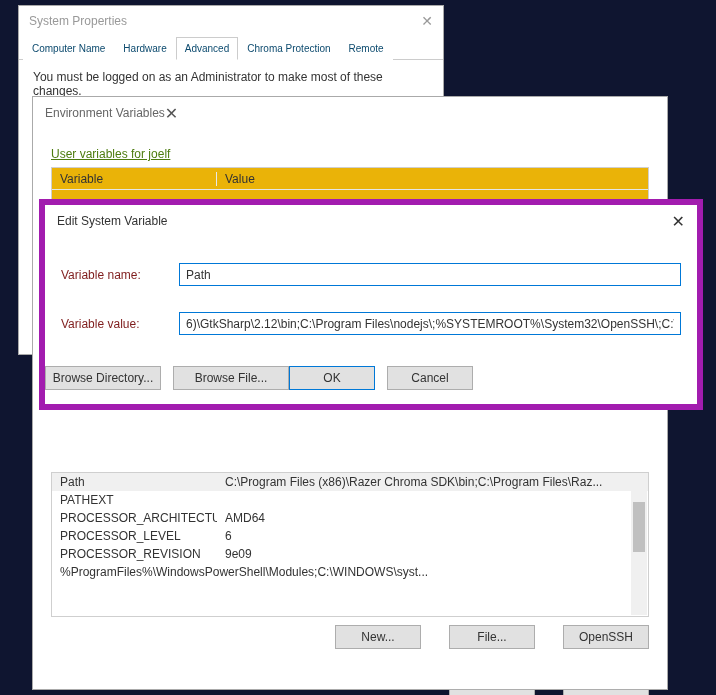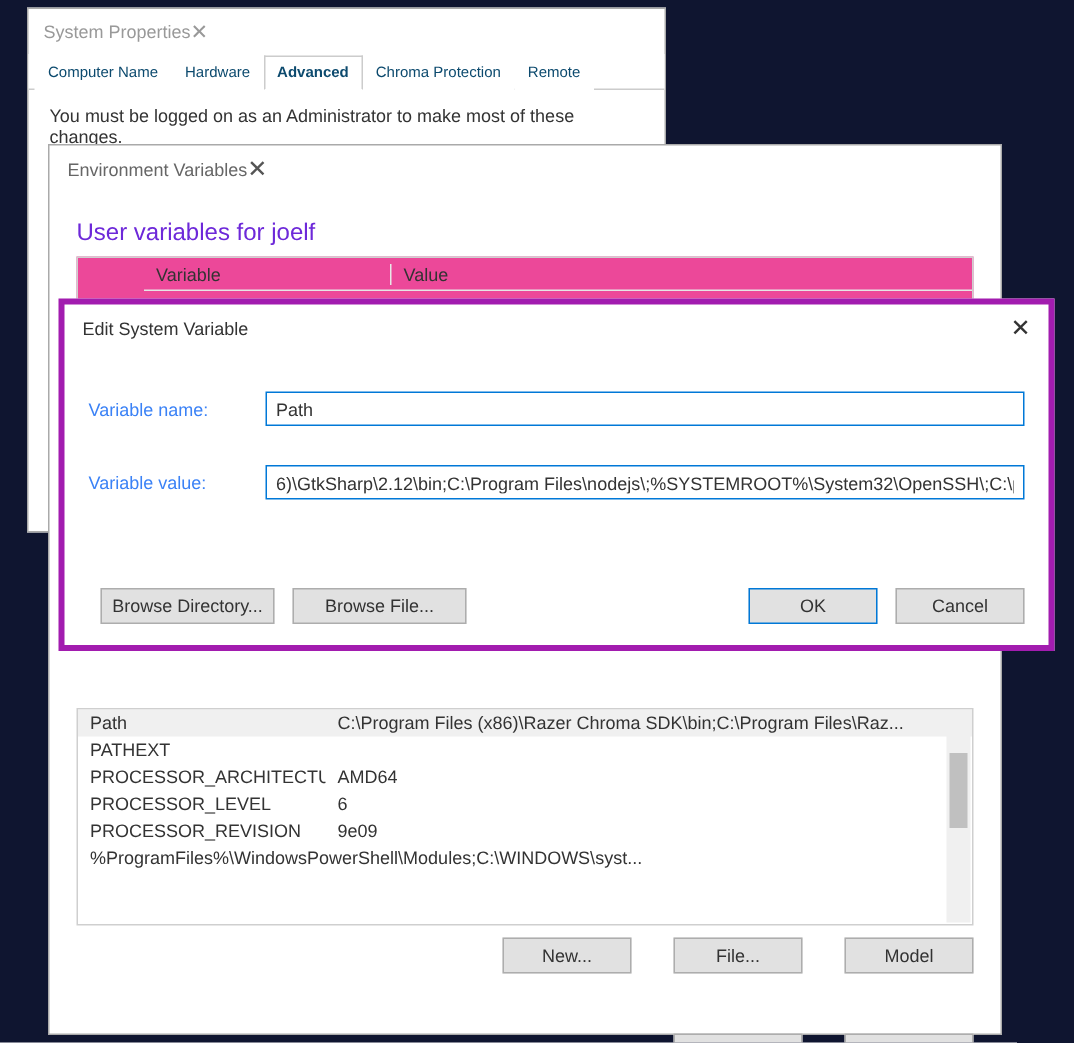--- a/index.html
+++ b/index.html
@@ -19,20 +19,21 @@
       width: 426px; height: 350px;
       background: #fff;
       border: 1px solid #aaa;
     }
     .win-sysprops .titlebar {
       height: 30px;
       display: flex; align-items: center;
       padding: 0 10px;
       color: #999;
       font-size: 12px;
+      justify-content: space-between;
     }
     .win-sysprops .close-x { font-size: 14px; color: #999; }
     .sysprops-tabs {
       display: flex;
       padding: 0 4px;
       background: #fff;
       border-bottom: 1px solid #ccc;
       gap: 0;
     }
     .sysprops-tabs .tab {
@@ -41,21 +42,20 @@
       font-size: 10px;
       color: #0c4a6e;
       background: #fff;
       position: relative;
       top: 1px;
     }
     .sysprops-tabs .tab.active {
       border: 1px solid #ccc;
       border-bottom: 1px solid #fff;
       background: #fff;
-      font-weight: bold;
     }
     .sysprops-body {
       padding: 10px 14px;
       font-size: 12px;
       color: #333;
     }
 
     
     .win-envvars {
       position: absolute;
@@ -72,30 +72,30 @@
       color: #666;
     }
     .win-envvars .titlebar .close-x { font-size: 16px; color: #555; }
 
     .envvars-body {
       position: absolute;
       left: 0; right: 0; top: 40px; bottom: 0;
       padding: 0 18px 14px 18px;
     }
     .section-label {
-      font-size: 16px;
-      color: #6d28d9;
+      font-size: 12px;
+      color: #4d7c0f;
       padding: 10px 0 6px 0;
+      text-decoration: underline;
     }
     .listbox {
       border: 1px solid #cfcfcf;
-      background: #ec4899;
+      background: #eab308;
       height: 40px;
       position: relative;
-      padding-left: 44px;
     }
     .listbox .header-row {
       display: flex;
       border-bottom: 1px solid #e5e5e5;
       height: 22px;
       align-items: center;
       font-size: 12px;
       color: #333;
     }
     .listbox .col-var { width: 165px; padding-left: 8px; border-right: 1px solid #e8e8e8; }
@@ -146,60 +146,59 @@
       background: #e1e1e1;
       border: 1px solid #adadad;
       font-size: 12px;
       color: #333;
     }
 
     
     .win-editvar {
       position: absolute;
       left: 39px; top: 199px;
-      width: 664px; height: 235px;
-      background: #fff;
-      border: 4px solid #a21caf;
+      width: 664px; height: 211px;
+      background: #fff;
+      border: 6px solid #a21caf;
     }
     .win-editvar .titlebar {
       height: 32px;
       display: flex; align-items: center; justify-content: space-between;
       padding: 0 12px;
       font-size: 12px;
       color: #333;
     }
     .win-editvar .titlebar .close-x { font-size: 16px; color: #333; }
 
     .form-area {
       padding: 26px 16px 0 16px;
     }
     .form-row {
       display: flex; align-items: center;
       margin-bottom: 26px;
     }
     .form-row label {
       width: 118px;
       font-size: 12px;
-      color: #3b82f6;
+      color: #7f1d1d;
     }
     .form-row .text-input {
       flex: 1;
       height: 23px;
       border: 1px solid #0078d7;
       padding: 0 6px;
       font-size: 12px;
       color: #333;
       background: #fff;
     }
     .editvar-buttons {
       position: absolute;
-      left: 24px; right: 16px;
+      left: 0; right: 16px;
       bottom: 14px;
       display: flex;
-      justify-content: space-between;
     }
     .editvar-buttons .left-btns,
     .editvar-buttons .right-btns { display: flex; gap: 12px; }
     .editvar-buttons .win-btn { width: 116px; }
     .editvar-buttons .win-btn.small { width: 86px; }
     .editvar-buttons .win-btn.ok {
       border: 1px solid #0078d7;
       background: #e1e1e1;
     }
   </style>
@@ -260,21 +259,21 @@
         <div class="c2">%ProgramFiles%\WindowsPowerShell\Modules;C:\WINDOWS\syst...</div>
       </div>
       <div class="scrollbar">
         <div class="thumb"></div>
       </div>
     </div>
 
     <div class="btn-row sysvars">
       <button class="win-btn">New...</button>
       <button class="win-btn">File...</button>
-      <button class="win-btn">Model</button>
+      <button class="win-btn">OpenSSH</button>
     </div>
 
     <div class="btn-row dialog">
       <button class="win-btn">OK</button>
       <button class="win-btn">Cancel</button>
     </div>
   </div>
 </div>
 
 <div class="win-editvar">

